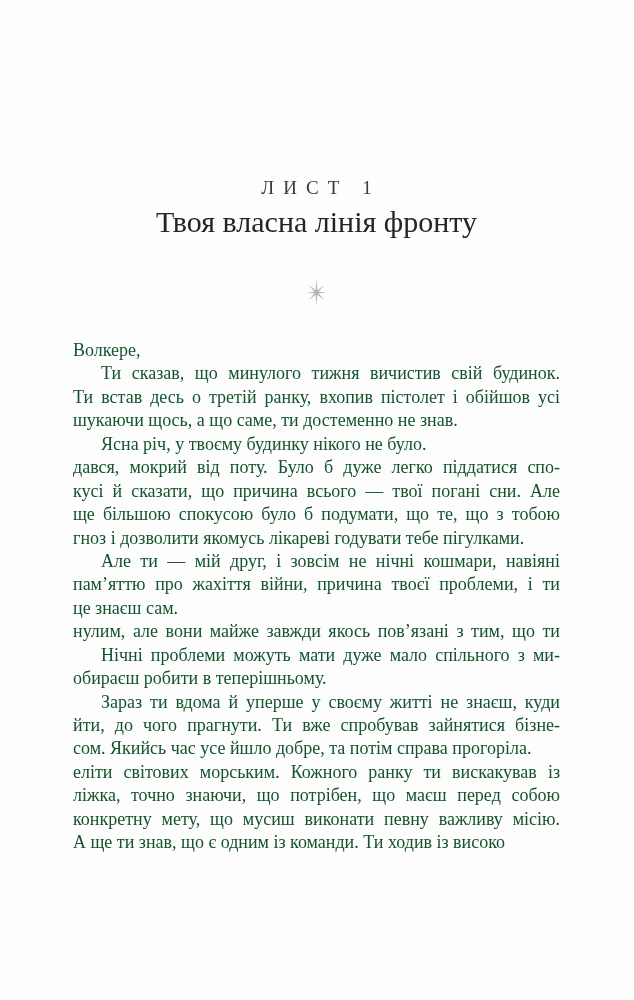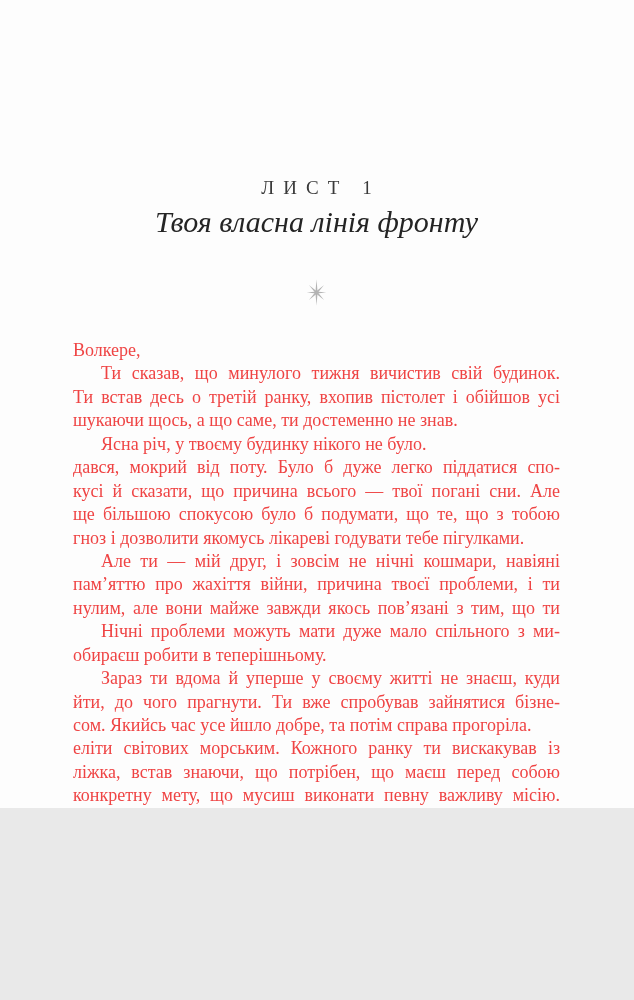--- a/index.html
+++ b/index.html
@@ -3,57 +3,56 @@
 <meta charset="utf-8">
 <style>
   html, body { margin: 0; padding: 0; }
   body {
     background: #e9e9e9;
     font-family: "Liberation Serif", "DejaVu Serif", serif;
   }
   .page {
     position: relative;
     width: 634px;
-    height: 808px;
+    height: 1000px;
     margin: 0 auto;
     background: #fdfdfd;
     overflow: hidden;
     color: #2d2d2d;
   }
   .column {
     width: 487px;
     margin-left: 73px;
   }
   header { padding-top: 176px; text-align: center; }
   .chapter-heading {
     font-size: 19px;
     letter-spacing: 0.48em;
     text-indent: 0.48em; 
     color: #3a3a3a;
     line-height: 23px;
   }
   .chapter-subtitle {
     margin-top: 5px;
     font-size: 30px;
-    font-style: italic;
     color: #242424;
     line-height: 36px;
   }
   .ornament {
     text-align: center;
     margin-top: 37px;
     height: 28px;
     line-height: 28px;
   }
   .ornament svg { vertical-align: middle; }
   main.body-text {
     margin-top: 34px;
     font-size: 18px;
     line-height: 23.45px;
-    color: #ef4444;
+    color: #14532d;
   }
   .bline {
     text-align: justify;
     text-align-last: justify;
     height: 23.45px;
     white-space: normal;
   }
   .bline.last {
     text-align-last: left;
     white-space: nowrap;
@@ -86,25 +85,26 @@
         <div class="bline indent">Ти сказав, що минулого тижня вичистив свій будинок.</div>
         <div class="bline">Ти встав десь о третій ранку, вхопив пістолет і обійшов усі</div>
         <div class="bline last">шукаючи щось, а що саме, ти достеменно не знав.</div>
         <div class="bline last indent">Ясна річ, у твоєму будинку нікого не було.</div>
         <div class="bline">дався, мокрий від поту. Було б дуже легко піддатися спо-</div>
         <div class="bline">кусі й сказати, що причина всього — твої погані сни. Але</div>
         <div class="bline">ще більшою спокусою було б подумати, що те, що з тобою</div>
         <div class="bline last">гноз і дозволити якомусь лікареві годувати тебе пігулками.</div>
         <div class="bline indent">Але ти — мій друг, і зовсім не нічні кошмари, навіяні</div>
         <div class="bline">пам’яттю про жахіття війни, причина твоєї проблеми, і ти</div>
+        <div class="bline last">це знаєш сам.</div>
         <div class="bline">нулим, але вони майже завжди якось пов’язані з тим, що ти</div>
         <div class="bline indent">Нічні проблеми можуть мати дуже мало спільного з ми-</div>
         <div class="bline last">обираєш робити в теперішньому.</div>
         <div class="bline indent">Зараз ти вдома й уперше у своєму житті не знаєш, куди</div>
         <div class="bline">йти, до чого прагнути. Ти вже спробував зайнятися бізне-</div>
         <div class="bline last">сом. Якийсь час усе йшло добре, та потім справа прогоріла.</div>
         <div class="bline">еліти світових морським. Кожного ранку ти вискакував із</div>
-        <div class="bline">ліжка, встав знаючи, що потрібен, що маєш перед собою</div>
+        <div class="bline">ліжка, точно знаючи, що потрібен, що маєш перед собою</div>
         <div class="bline">конкретну мету, що мусиш виконати певну важливу місію.</div>
         <div class="bline last">А ще ти знав, що є одним із команди. Ти ходив із високо</div>
       </main>
   </div>
 </div>
 
 </body></html>

